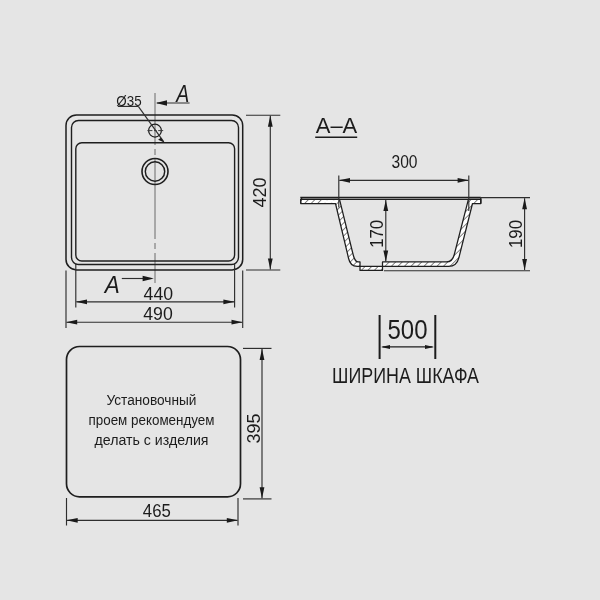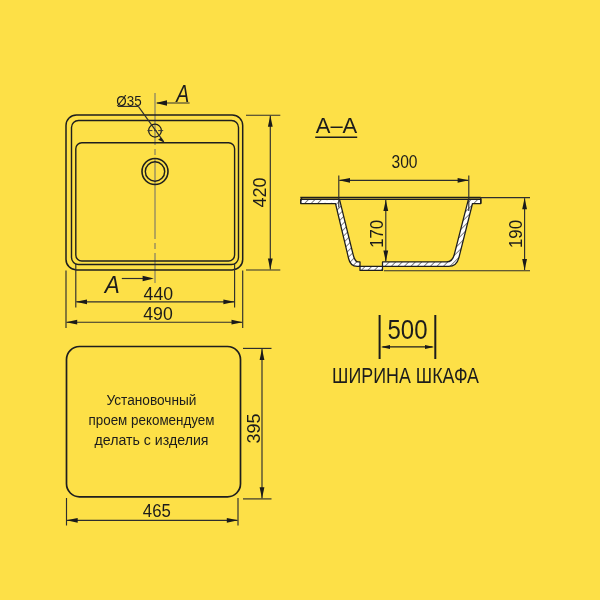--- a/index.html
+++ b/index.html
@@ -1,16 +1,16 @@
 <!DOCTYPE html>
 <html><head>
 <meta charset="utf-8">
 <style>
   html,body{margin:0;padding:0;background:#fff;}
-  #page{width:600px;height:600px;position:relative;background:#fde047;}
+  #page{width:600px;height:600px;position:relative;background:#e5e5e5;}
   svg{position:absolute;top:0;left:0;}
   text{font-family:"Liberation Sans",sans-serif;fill:#1c1c1c;}
 </style>
 </head>
 <body>
 <div id="page">
 <svg width="600" height="600" viewBox="0 0 600 600">
 <defs>
   <pattern id="hatch" width="4.6" height="4.6" patternUnits="userSpaceOnUse" patternTransform="rotate(-45)">
     <rect width="4.6" height="4.6" fill="#fff"></rect>

